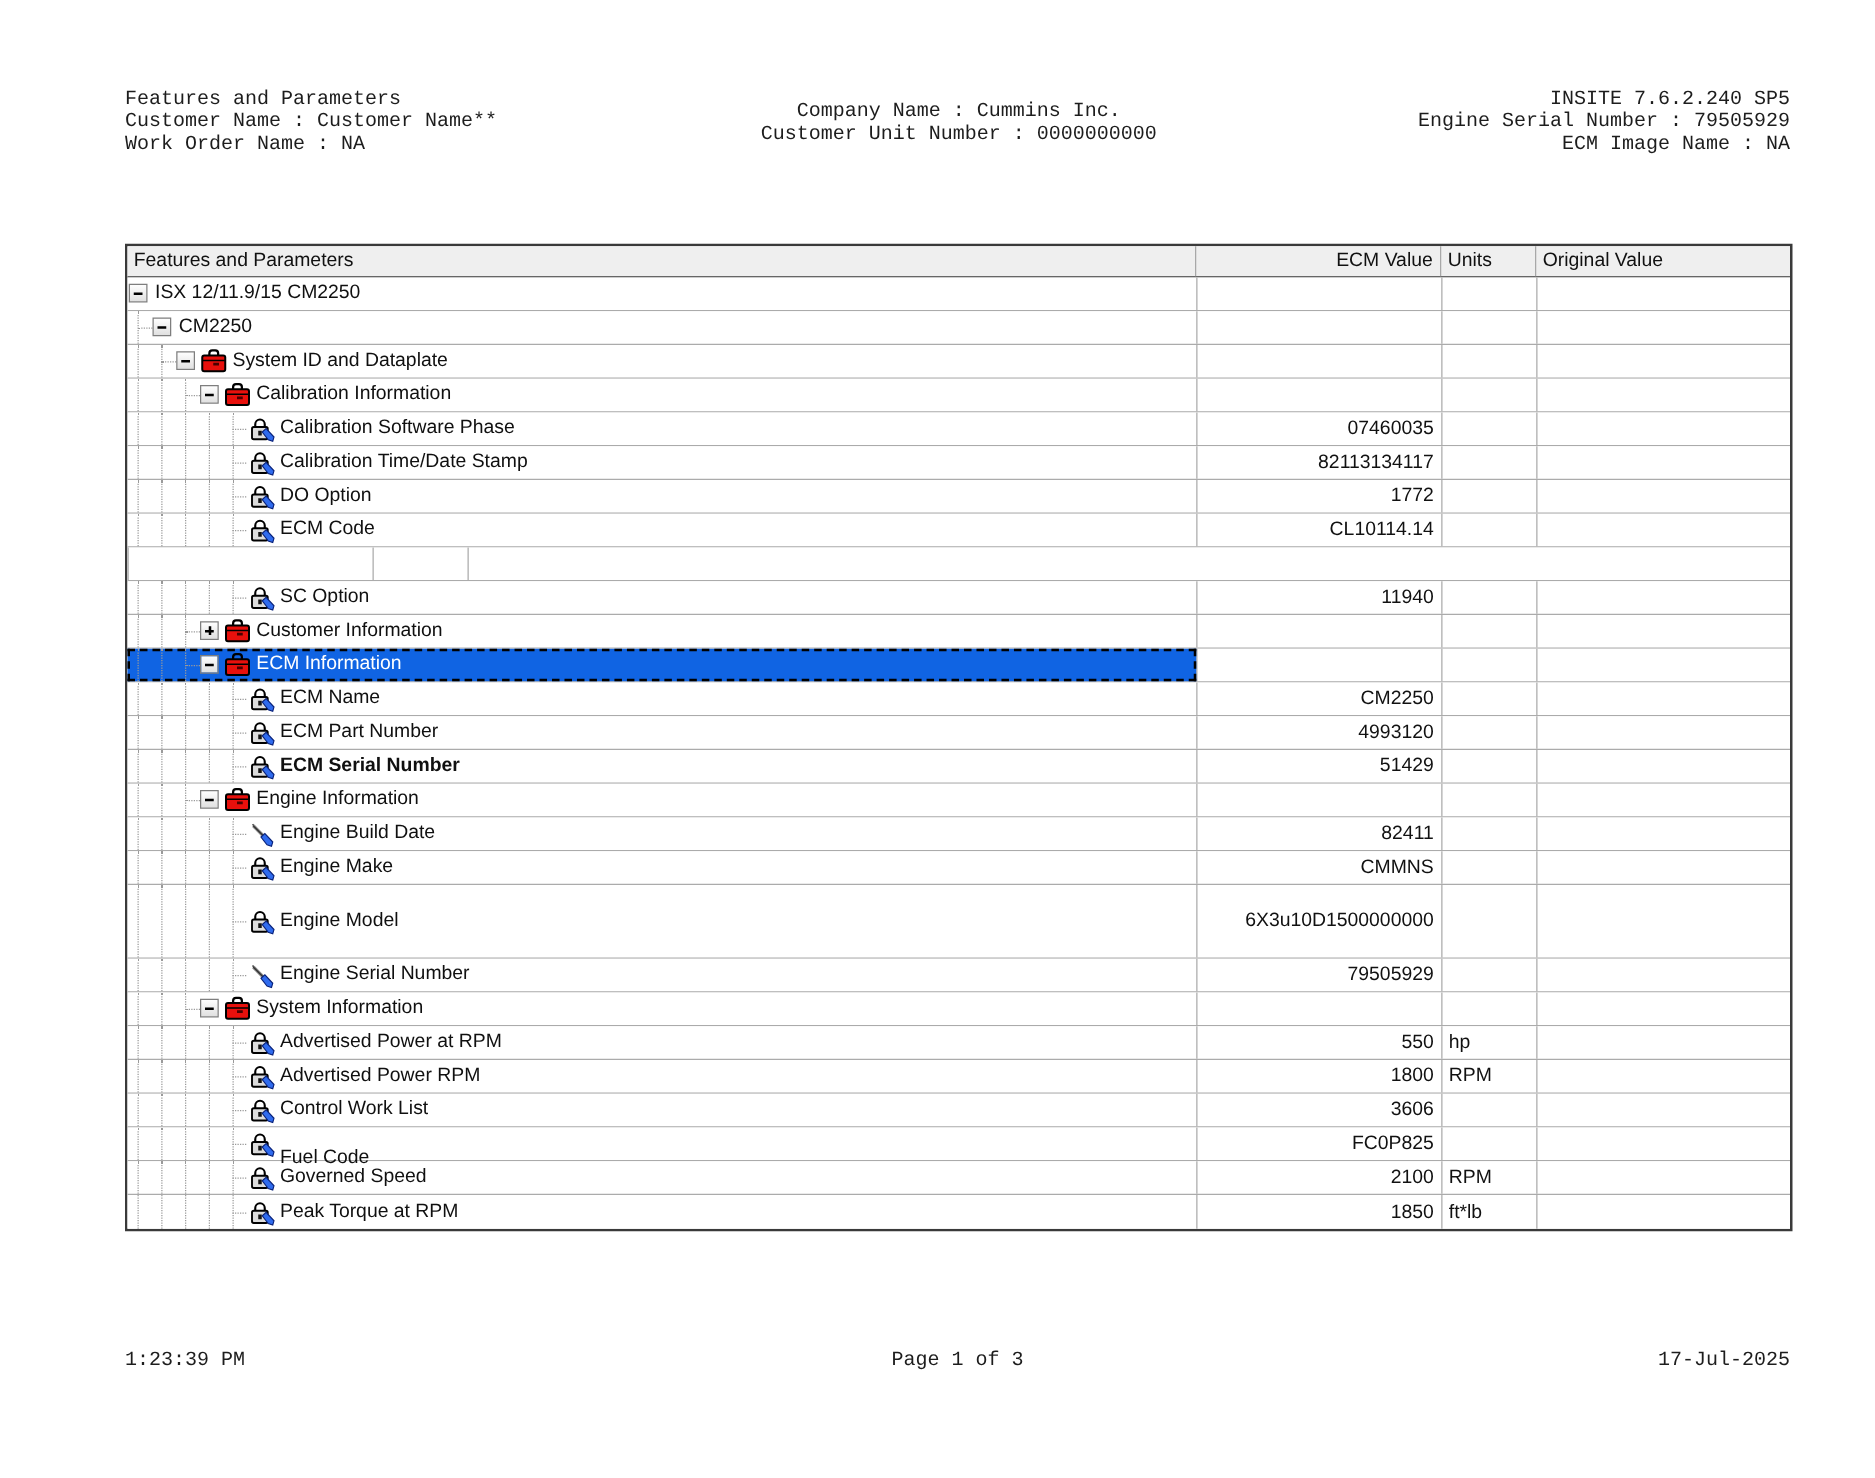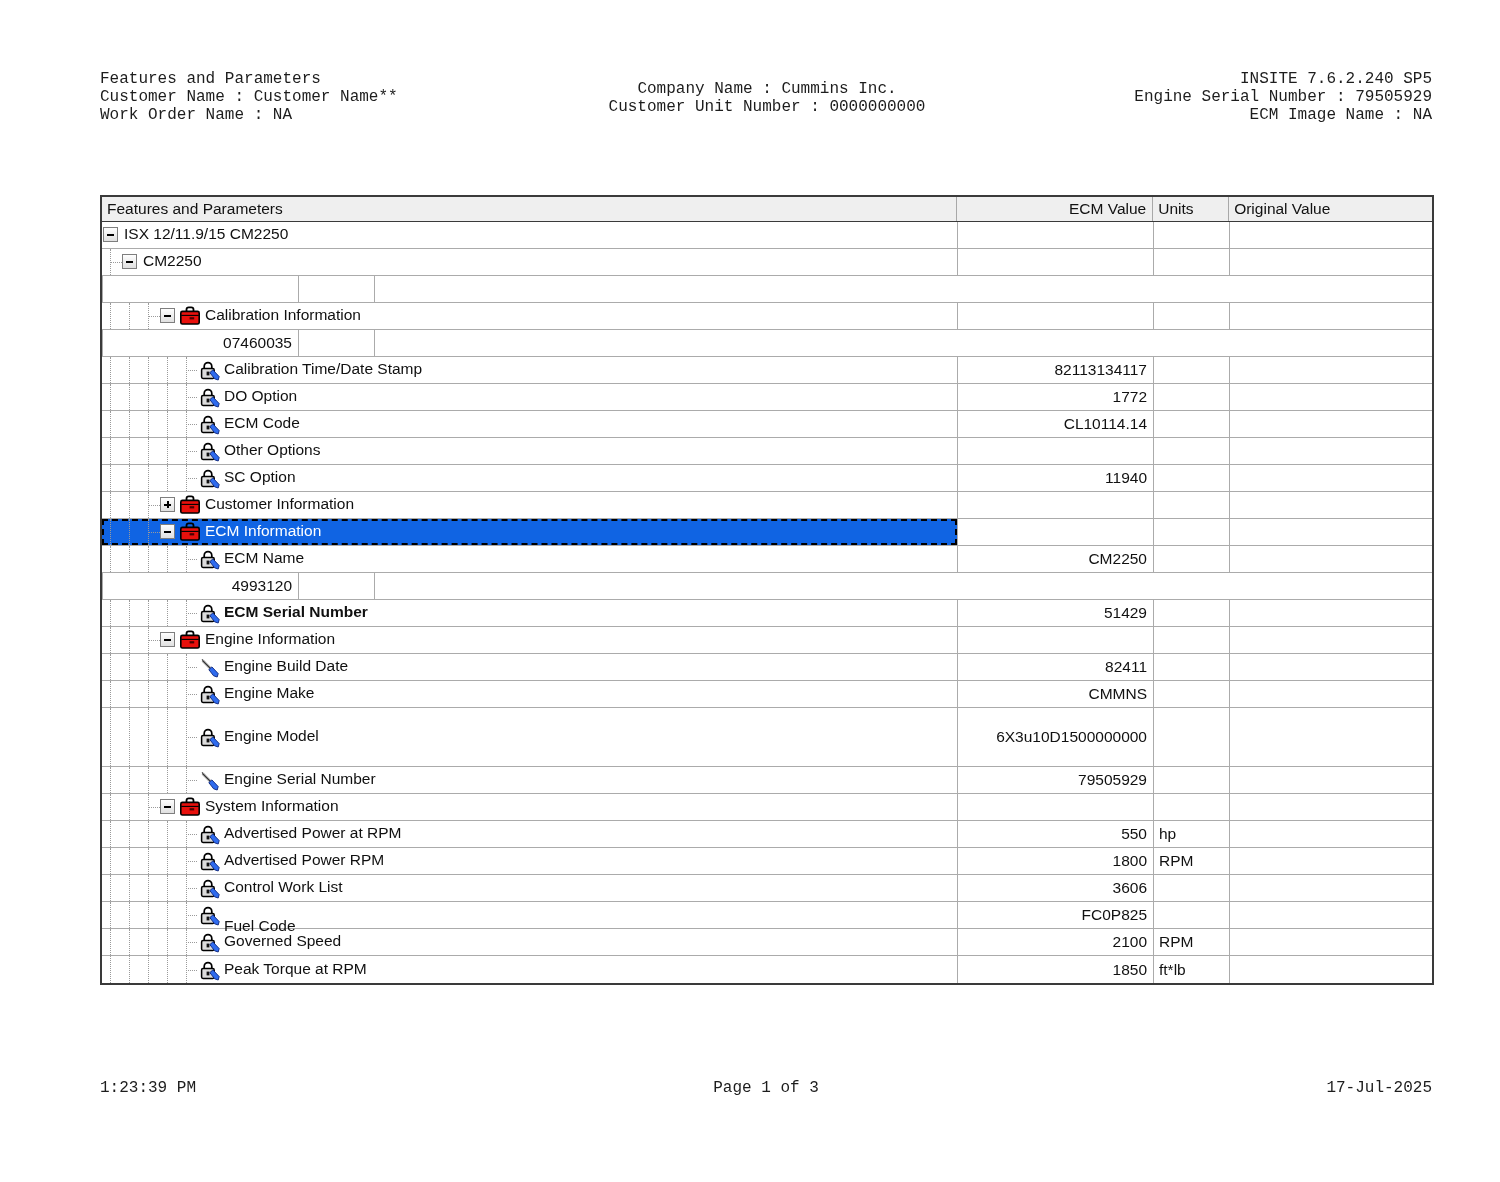--- a/index.html
+++ b/index.html
@@ -96,20 +96,35 @@
           <span class="exp" style="left: 20px;">
             <b class="mh"></b>
           </span>
           <span class="lbl" style="left: 41px;">CM2250</span>
         </div>
         <div class="c-val"></div>
         <div class="c-units"></div>
         <div class="c-orig"></div>
       </div>
       <div class="row">
+        <div class="c-tree">
+          <i class="g" style="left: 8px;"></i>
+          <i class="g" style="left: 27px;"></i>
+          <i class="h" style="left: 27px; width: 12px;"></i>
+          <span class="exp" style="left: 39px;">
+            <b class="mh"></b>
+          </span>
+          <span class="ticon" style="left: 58px;"><svg width="22" height="22" viewBox="0 0 22 22">
+              <path d="M7.5 7 V4.6 C7.5 3.3 8.5 2.3 9.8 2.3 h2.4 C13.5 2.3 14.5 3.3 14.5 4.6 V7" fill="none" stroke="#000" stroke-width="1.8"></path>
+              <rect x="1.8" y="6.4" width="18.4" height="12.6" rx="1.6" fill="#e8100c" stroke="#000" stroke-width="1.6"></rect>
+              <line x1="2.2" y1="10.4" x2="19.8" y2="10.4" stroke="#000" stroke-width="1.1"></line>
+              <rect x="10.6" y="12.2" width="4.6" height="2.2" fill="#4a0000"></rect>
+            </svg></span>
+          <span class="lbl" style="left: 84px;">System ID and Dataplate</span>
+        </div>
         <div class="c-val"></div>
         <div class="c-units"></div>
         <div class="c-orig"></div>
       </div>
       <div class="row">
         <div class="c-tree">
           <i class="g" style="left: 8px;"></i>
           <i class="g" style="left: 27px;"></i>
           <i class="g" style="left: 46px;"></i>
           <i class="h" style="left: 46px; width: 12px;"></i>
@@ -122,20 +137,35 @@
               <line x1="2.2" y1="10.4" x2="19.8" y2="10.4" stroke="#000" stroke-width="1.1"></line>
               <rect x="10.6" y="12.2" width="4.6" height="2.2" fill="#4a0000"></rect>
             </svg></span>
           <span class="lbl" style="left: 103px;">Calibration Information</span>
         </div>
         <div class="c-val"></div>
         <div class="c-units"></div>
         <div class="c-orig"></div>
       </div>
       <div class="row">
+        <div class="c-tree">
+          <i class="g" style="left: 8px;"></i>
+          <i class="g" style="left: 27px;"></i>
+          <i class="g" style="left: 46px;"></i>
+          <i class="g" style="left: 65px;"></i>
+          <i class="g" style="left: 84px;"></i>
+          <i class="h" style="left: 84px; width: 11px;"></i>
+          <span class="ticon" style="left: 96px;"><svg width="22" height="22" viewBox="0 0 22 22">
+              <path d="M6.2 10 V7.4 a3.8 3.8 0 0 1 7.6 0 V10" fill="none" stroke="#000" stroke-width="1.7"></path>
+              <rect x="3.6" y="9.6" width="12.6" height="9.8" rx="1.4" fill="#dcdcdc" stroke="#000" stroke-width="1.5"></rect>
+              <rect x="8.6" y="12.6" width="2.8" height="3.8" fill="#111"></rect>
+              <polygon points="11.8,13.6 14.9,10.9 21.2,17.6 20.2,21 16.6,19.8" fill="#2f6bee" stroke="#09227a" stroke-width="0.9"></polygon>
+            </svg></span>
+          <span class="lbl" style="left: 122px;">Calibration Software Phase</span>
+        </div>
         <div class="c-val">07460035</div>
         <div class="c-units"></div>
         <div class="c-orig"></div>
       </div>
       <div class="row">
         <div class="c-tree">
           <i class="g" style="left: 8px;"></i>
           <i class="g" style="left: 27px;"></i>
           <i class="g" style="left: 46px;"></i>
           <i class="g" style="left: 65px;"></i>
@@ -187,35 +217,20 @@
               <rect x="8.6" y="12.6" width="2.8" height="3.8" fill="#111"></rect>
               <polygon points="11.8,13.6 14.9,10.9 21.2,17.6 20.2,21 16.6,19.8" fill="#2f6bee" stroke="#09227a" stroke-width="0.9"></polygon>
             </svg></span>
           <span class="lbl" style="left: 122px;">ECM Code</span>
         </div>
         <div class="c-val">CL10114.14</div>
         <div class="c-units"></div>
         <div class="c-orig"></div>
       </div>
       <div class="row">
-        <div class="c-tree">
-          <i class="g" style="left: 8px;"></i>
-          <i class="g" style="left: 27px;"></i>
-          <i class="g" style="left: 46px;"></i>
-          <i class="g" style="left: 65px;"></i>
-          <i class="g" style="left: 84px;"></i>
-          <i class="h" style="left: 84px; width: 11px;"></i>
-          <span class="ticon" style="left: 96px;"><svg width="22" height="22" viewBox="0 0 22 22">
-              <path d="M6.2 10 V7.4 a3.8 3.8 0 0 1 7.6 0 V10" fill="none" stroke="#000" stroke-width="1.7"></path>
-              <rect x="3.6" y="9.6" width="12.6" height="9.8" rx="1.4" fill="#dcdcdc" stroke="#000" stroke-width="1.5"></rect>
-              <rect x="8.6" y="12.6" width="2.8" height="3.8" fill="#111"></rect>
-              <polygon points="11.8,13.6 14.9,10.9 21.2,17.6 20.2,21 16.6,19.8" fill="#2f6bee" stroke="#09227a" stroke-width="0.9"></polygon>
-            </svg></span>
-          <span class="lbl" style="left: 122px;">Other Options</span>
-        </div>
         <div class="c-val"></div>
         <div class="c-units"></div>
         <div class="c-orig"></div>
       </div>
       <div class="row">
         <div class="c-tree">
           <i class="g" style="left: 8px;"></i>
           <i class="g" style="left: 27px;"></i>
           <i class="g" style="left: 46px;"></i>
           <i class="g" style="left: 65px;"></i>
@@ -290,20 +305,35 @@
               <rect x="8.6" y="12.6" width="2.8" height="3.8" fill="#111"></rect>
               <polygon points="11.8,13.6 14.9,10.9 21.2,17.6 20.2,21 16.6,19.8" fill="#2f6bee" stroke="#09227a" stroke-width="0.9"></polygon>
             </svg></span>
           <span class="lbl" style="left: 122px;">ECM Name</span>
         </div>
         <div class="c-val">CM2250</div>
         <div class="c-units"></div>
         <div class="c-orig"></div>
       </div>
       <div class="row">
+        <div class="c-tree">
+          <i class="g" style="left: 8px;"></i>
+          <i class="g" style="left: 27px;"></i>
+          <i class="g" style="left: 46px;"></i>
+          <i class="g" style="left: 65px;"></i>
+          <i class="g" style="left: 84px;"></i>
+          <i class="h" style="left: 84px; width: 11px;"></i>
+          <span class="ticon" style="left: 96px;"><svg width="22" height="22" viewBox="0 0 22 22">
+              <path d="M6.2 10 V7.4 a3.8 3.8 0 0 1 7.6 0 V10" fill="none" stroke="#000" stroke-width="1.7"></path>
+              <rect x="3.6" y="9.6" width="12.6" height="9.8" rx="1.4" fill="#dcdcdc" stroke="#000" stroke-width="1.5"></rect>
+              <rect x="8.6" y="12.6" width="2.8" height="3.8" fill="#111"></rect>
+              <polygon points="11.8,13.6 14.9,10.9 21.2,17.6 20.2,21 16.6,19.8" fill="#2f6bee" stroke="#09227a" stroke-width="0.9"></polygon>
+            </svg></span>
+          <span class="lbl" style="left: 122px;">ECM Part Number</span>
+        </div>
         <div class="c-val">4993120</div>
         <div class="c-units"></div>
         <div class="c-orig"></div>
       </div>
       <div class="row">
         <div class="c-tree">
           <i class="g" style="left: 8px;"></i>
           <i class="g" style="left: 27px;"></i>
           <i class="g" style="left: 46px;"></i>
           <i class="g" style="left: 65px;"></i>

